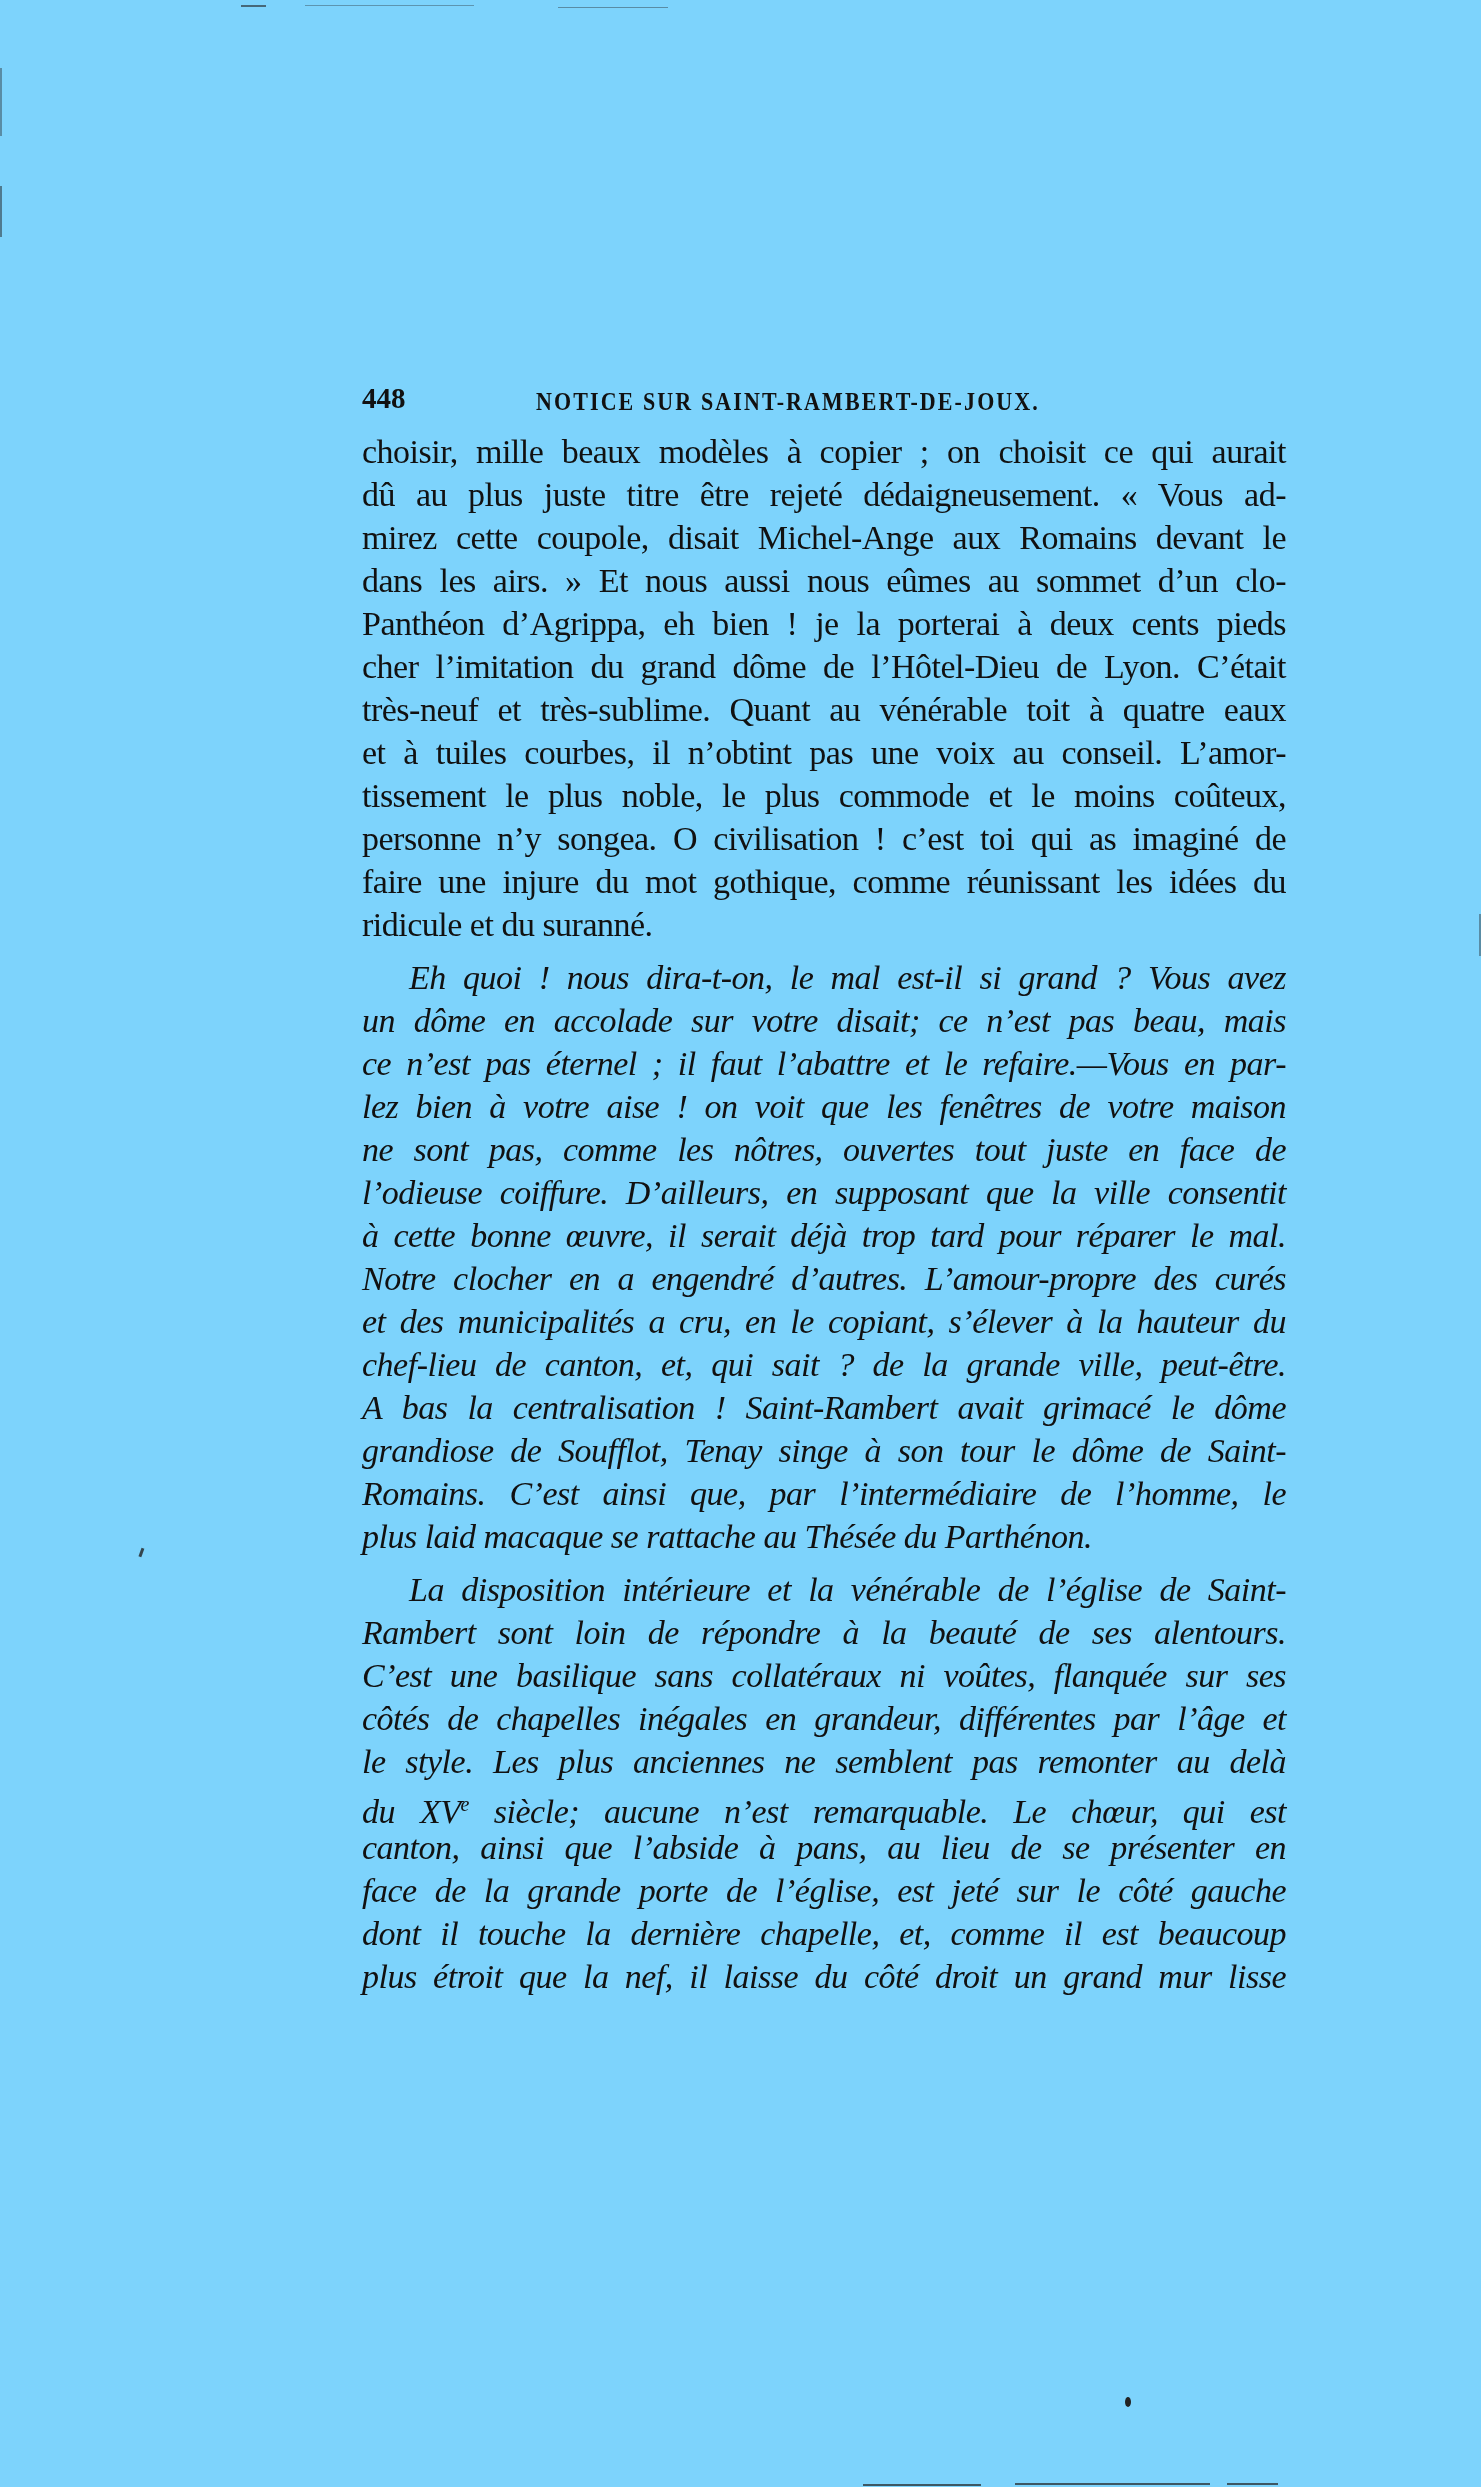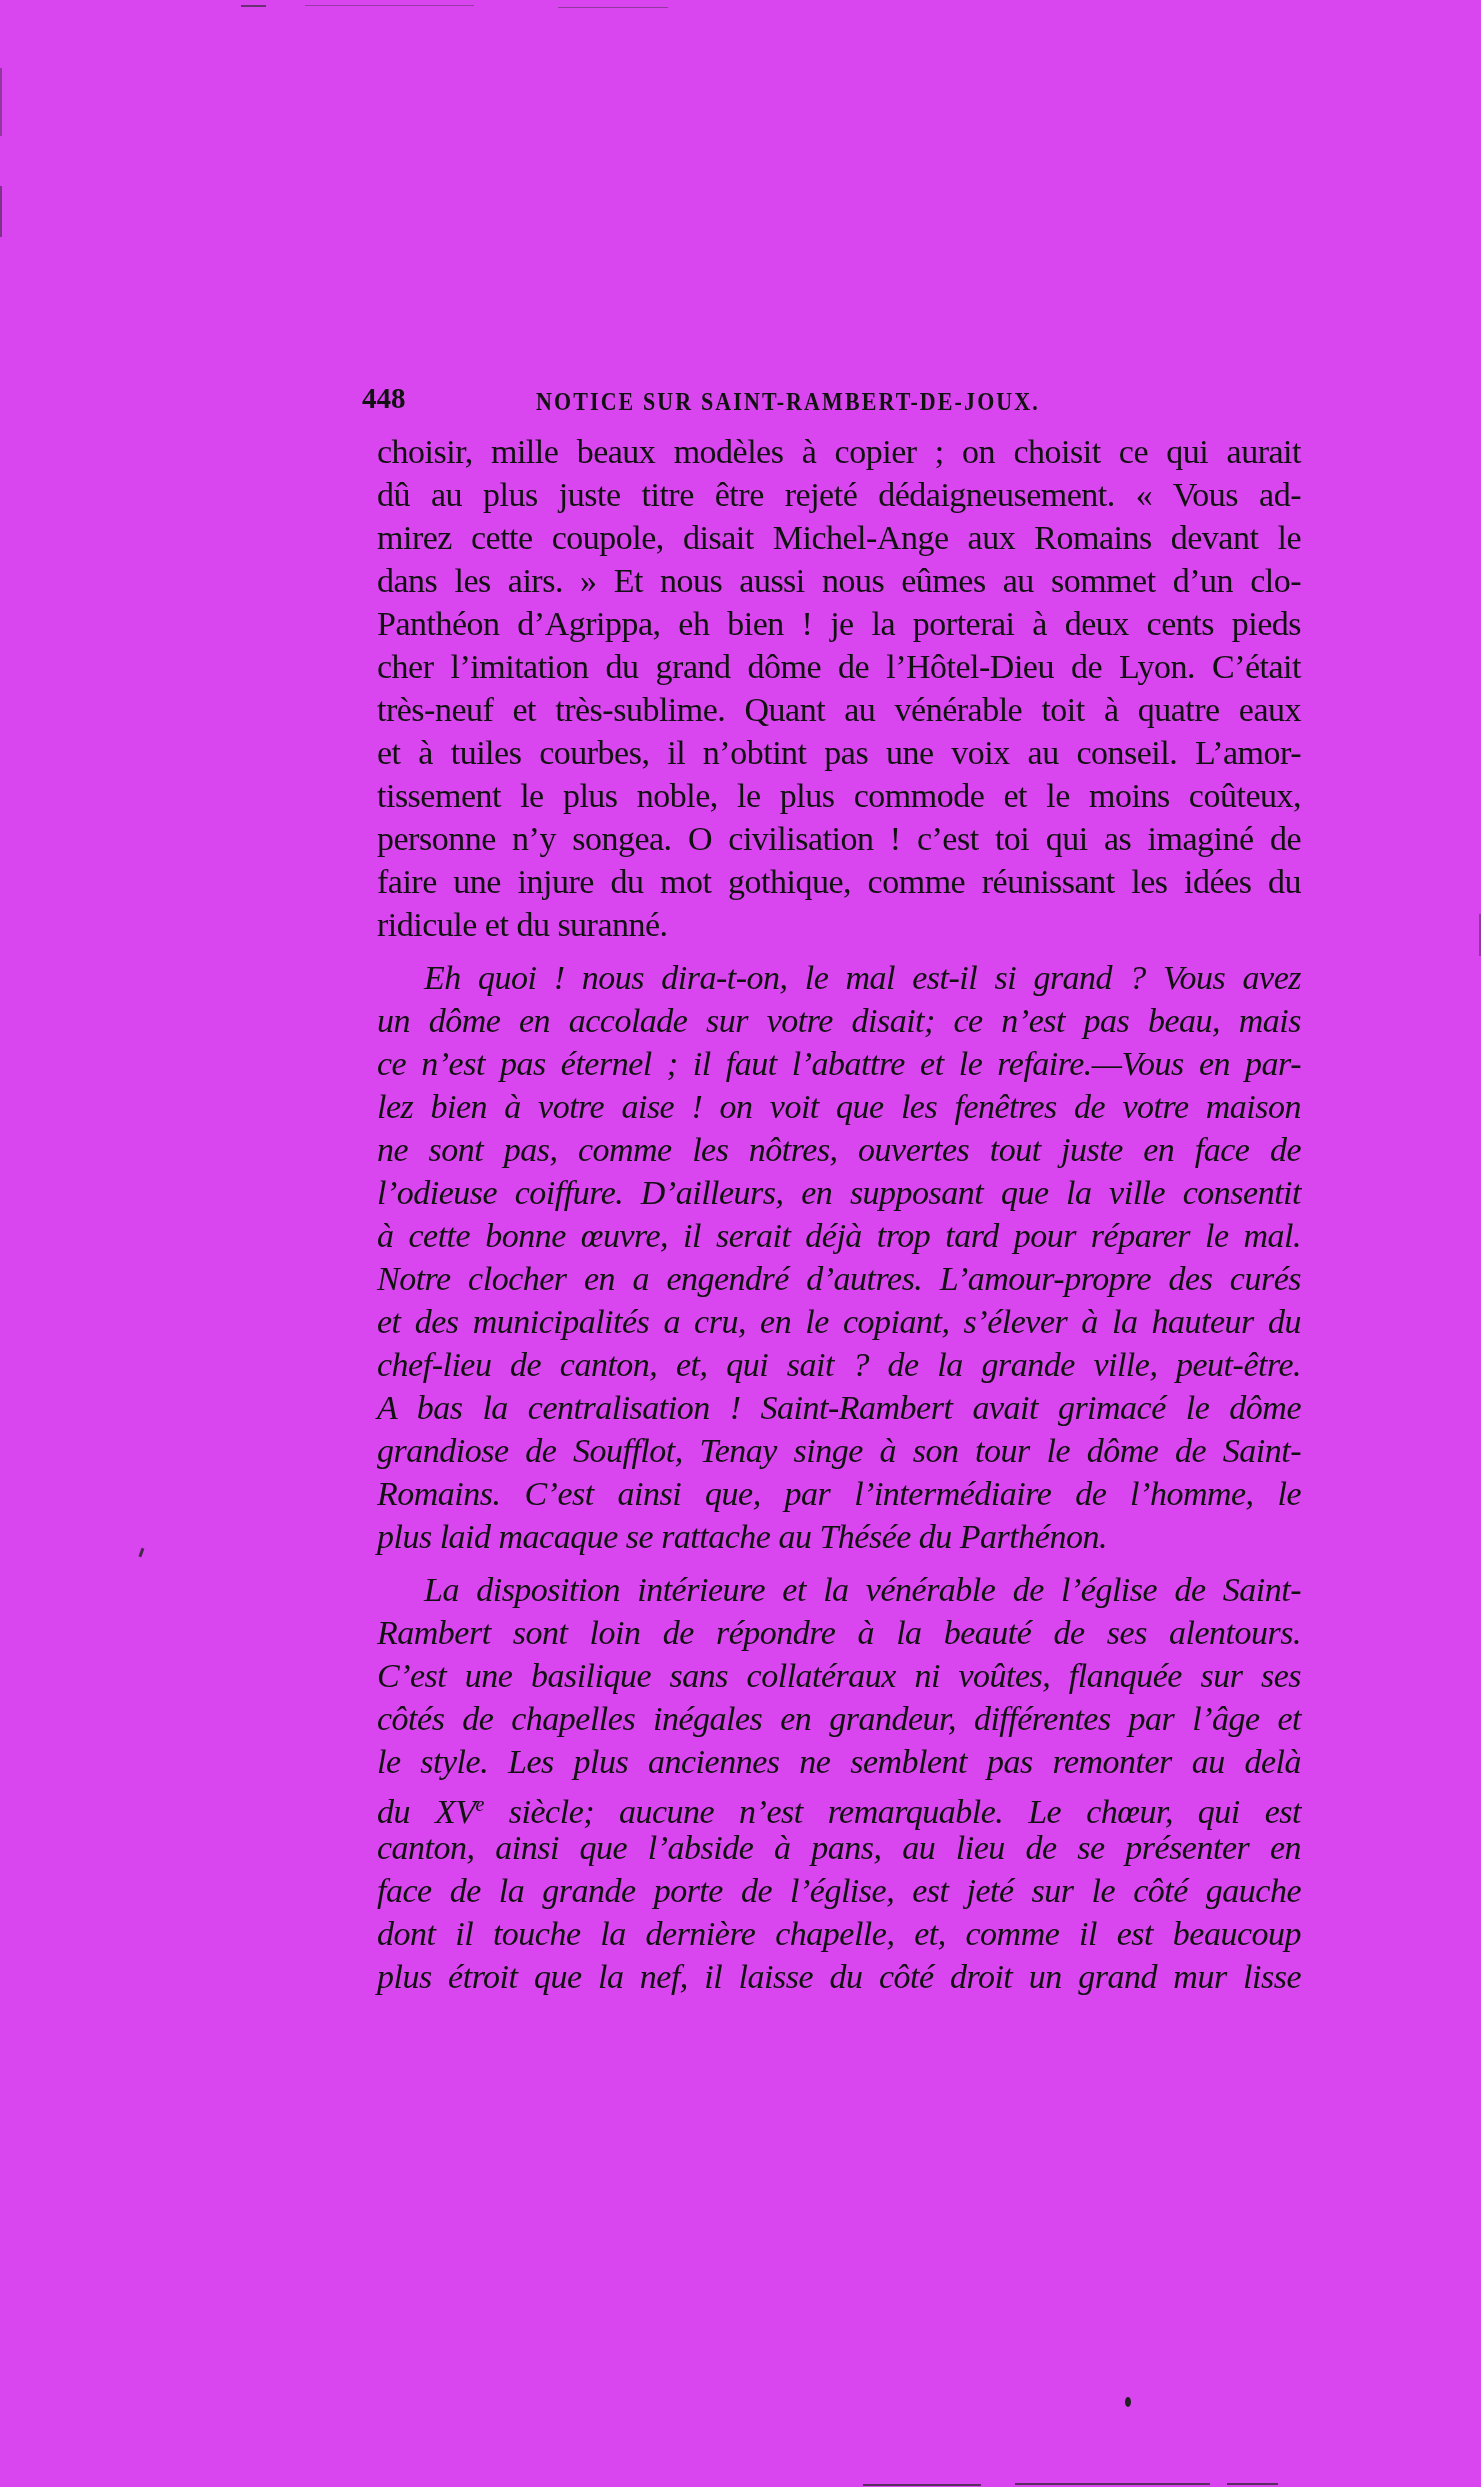--- a/index.html
+++ b/index.html
@@ -1,28 +1,28 @@
 <!DOCTYPE html>
 <html style="font-size:13.5px"><head>
 <meta charset="utf-8">
 <style>
   html, body { margin: 0; padding: 0; background: #ffffff; }
   body { width: 1481px; height: 2487px; position: relative; overflow: hidden; }
-  .page { position: absolute; left: 0; top: 0; width: 1481px; height: 2487px; background: #d946ef; }
+  .page { position: absolute; left: 0; top: 0; width: 1481px; height: 2487px; background: #7dd3fc; }
   .scan-mark { position: absolute; background: #222; }
   .running-head {
     position: absolute; left: 362px; top: 382px; width: 924px; height: 37px;
     font-family: "Liberation Serif", "DejaVu Serif", serif; color: #111;
   }
   .page-number { position: absolute; left: 0; top: 0; font-size: 29px; font-weight: bold; letter-spacing: 0px; }
   .running-title { position: absolute; left: 174px; top: 5px; font-size: 22px; letter-spacing: 2.1px; font-weight: bold; transform: scaleY(1.15); transform-origin: top left; }
   .text-block {
     position: absolute; left: 362px; top: 430px; width: 924px;
     font-family: "Liberation Serif", "DejaVu Serif", serif;
-    font-size: 34px; line-height: 43px; color: #111; margin-left: 15px;
+    font-size: 34px; line-height: 43px; color: #111;
   }
   .para { margin: 0; }
   .para + .para { margin-top: 10px; font-style: italic; }
   .line { display: block; text-align: justify; text-align-last: justify; white-space: nowrap; height: 43px; letter-spacing: -0.5px; word-spacing: 0px; }
   .line.last { text-align-last: left; }
   .line.indent { padding-left: 47px; }
   .line span.i { }
   .line .sup { font-size: 20px; vertical-align: 12px; }
 </style>
 </head>

